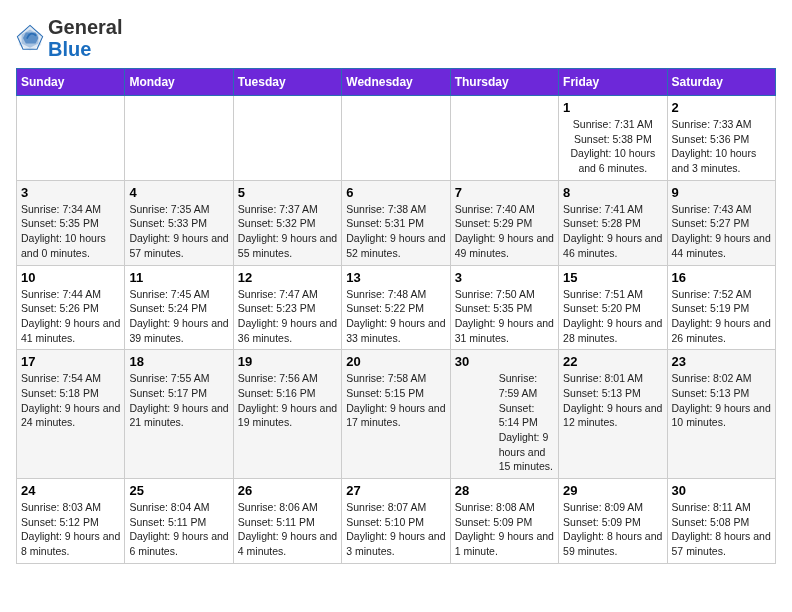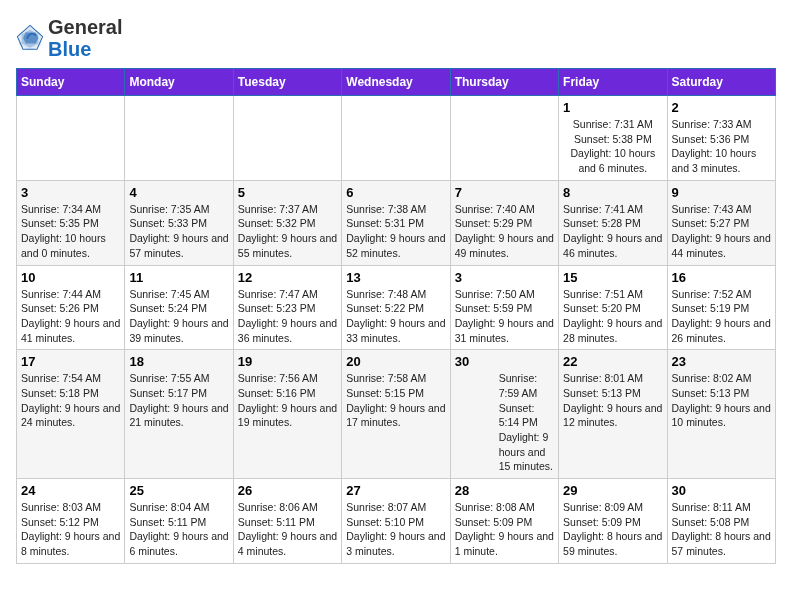--- a/index.html
+++ b/index.html
@@ -203,21 +203,21 @@
         </td>
         <td>
           <span class="day-number">13</span>
           <div class="day-info" style="white-space: pre-line;">Sunrise: 7:48 AM
 Sunset: 5:22 PM
 Daylight: 9 hours and 33 minutes.</div>
         </td>
         <td>
           <span class="day-number">3</span>
           <div class="day-info" style="white-space: pre-line;">Sunrise: 7:50 AM
-Sunset: 5:59 PM
+Sunset: 5:35 PM
 Daylight: 9 hours and 31 minutes.</div>
         </td>
         <td>
           <span class="day-number">15</span>
           <div class="day-info" style="white-space: pre-line;">Sunrise: 7:51 AM
 Sunset: 5:20 PM
 Daylight: 9 hours and 28 minutes.</div>
         </td>
         <td>
           <span class="day-number">16</span>

